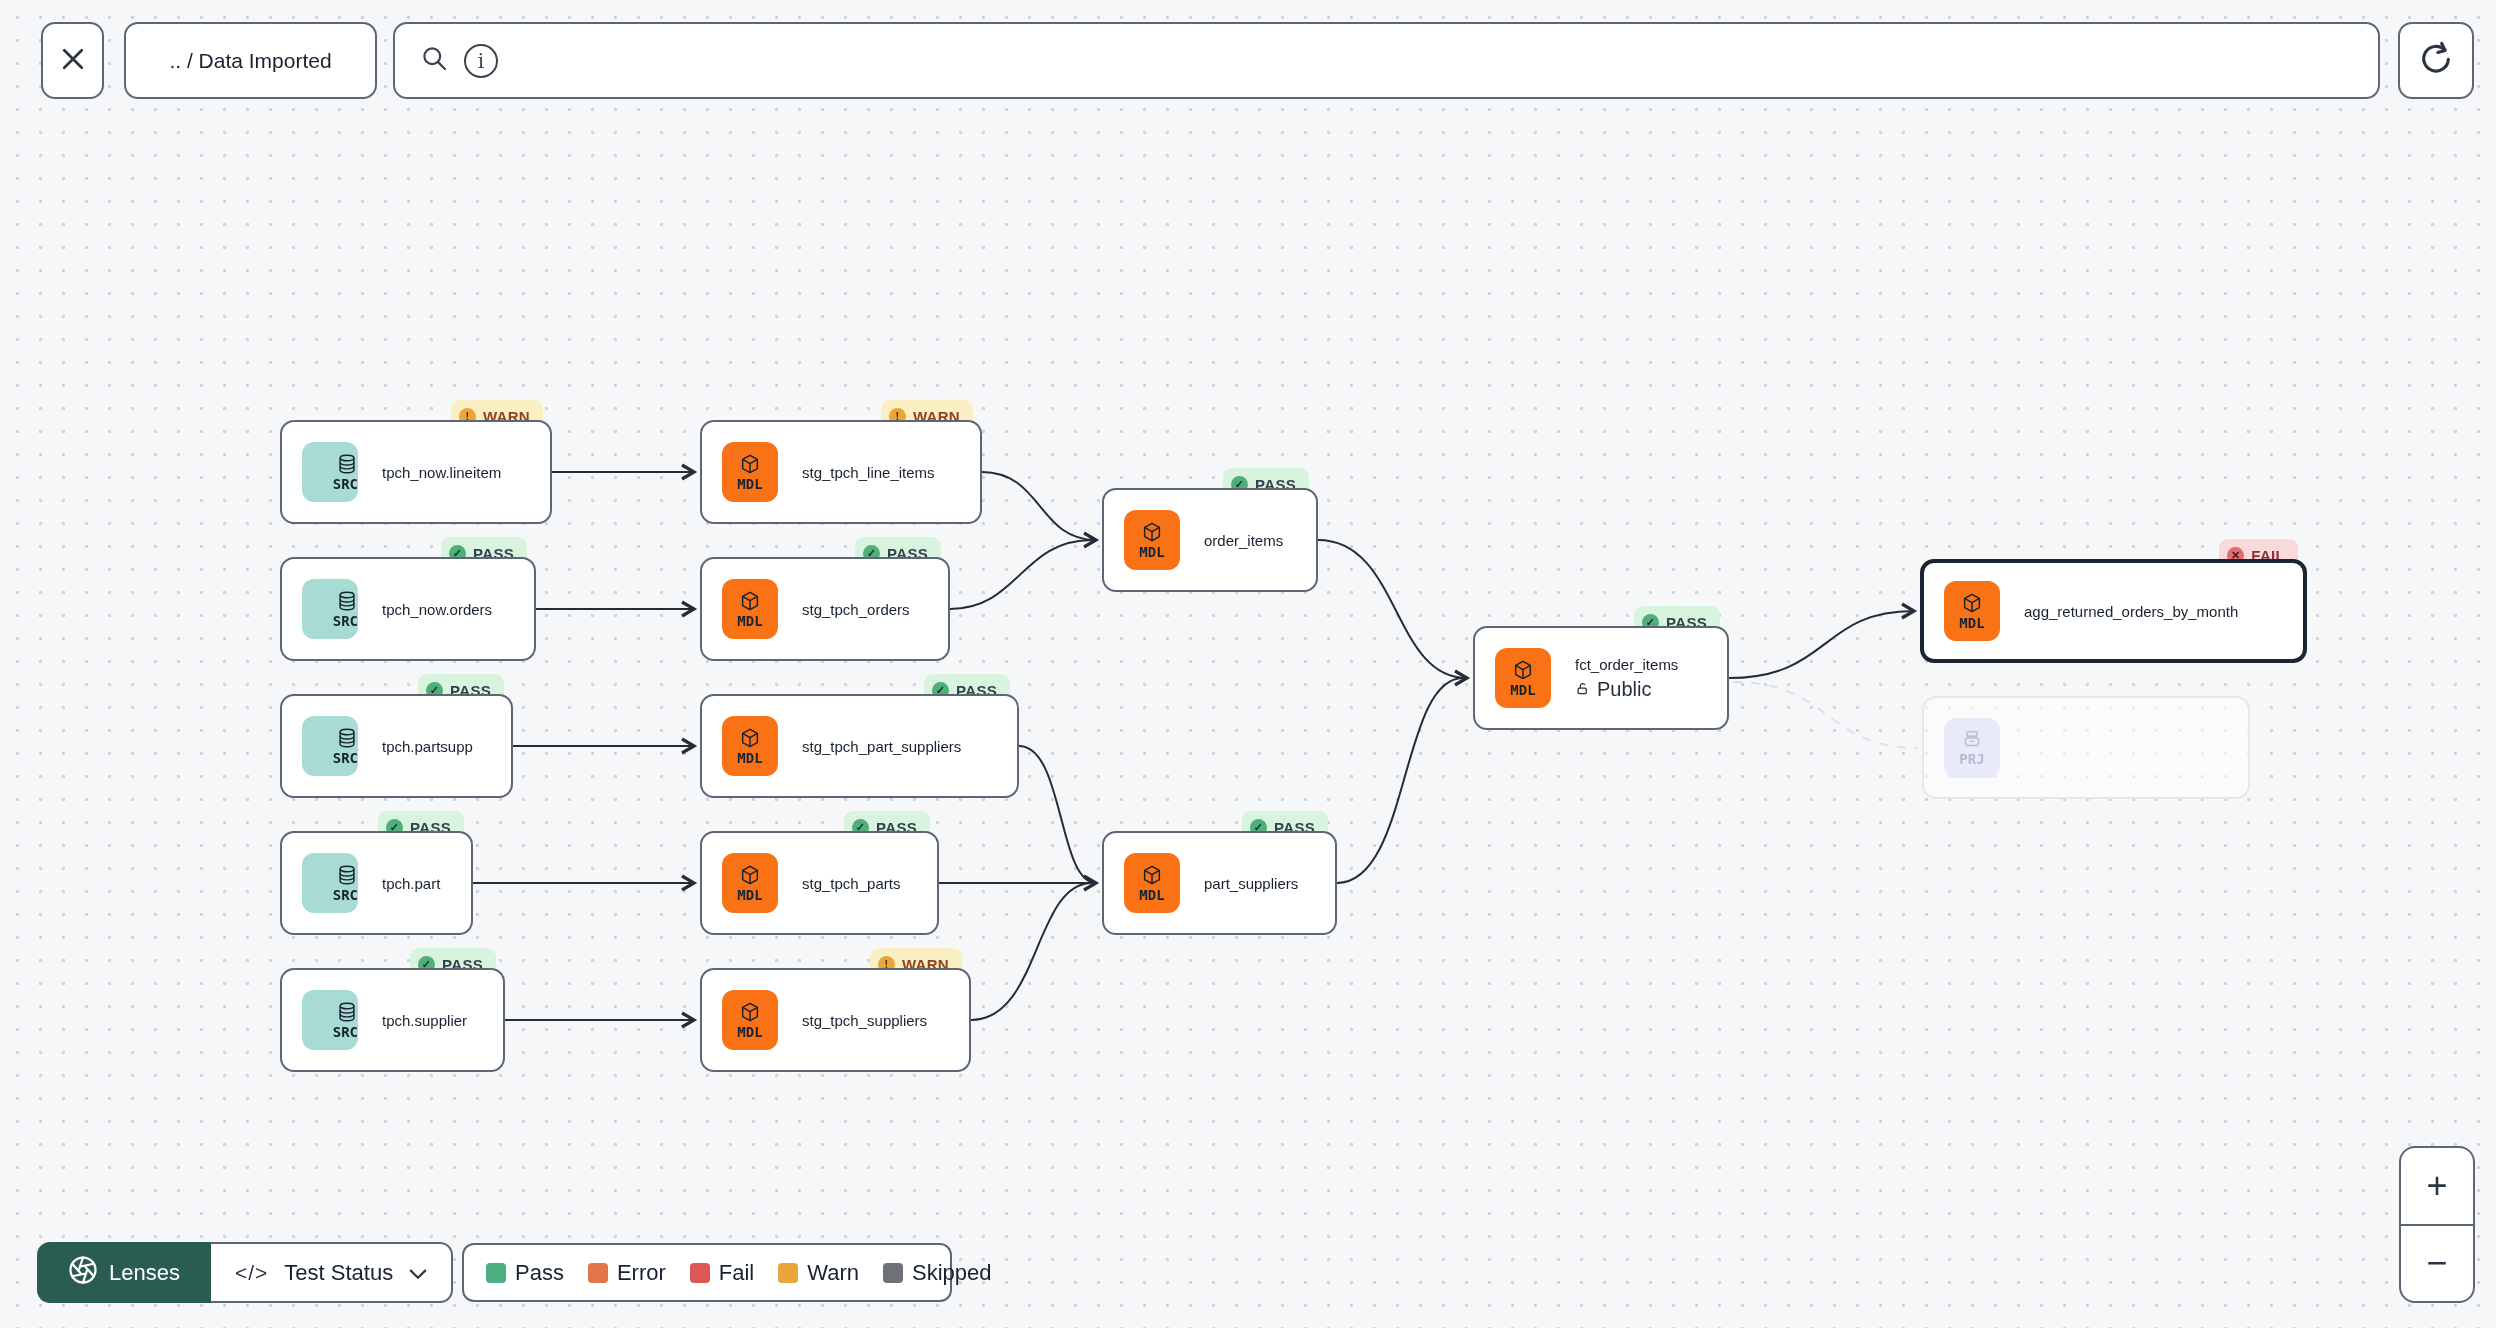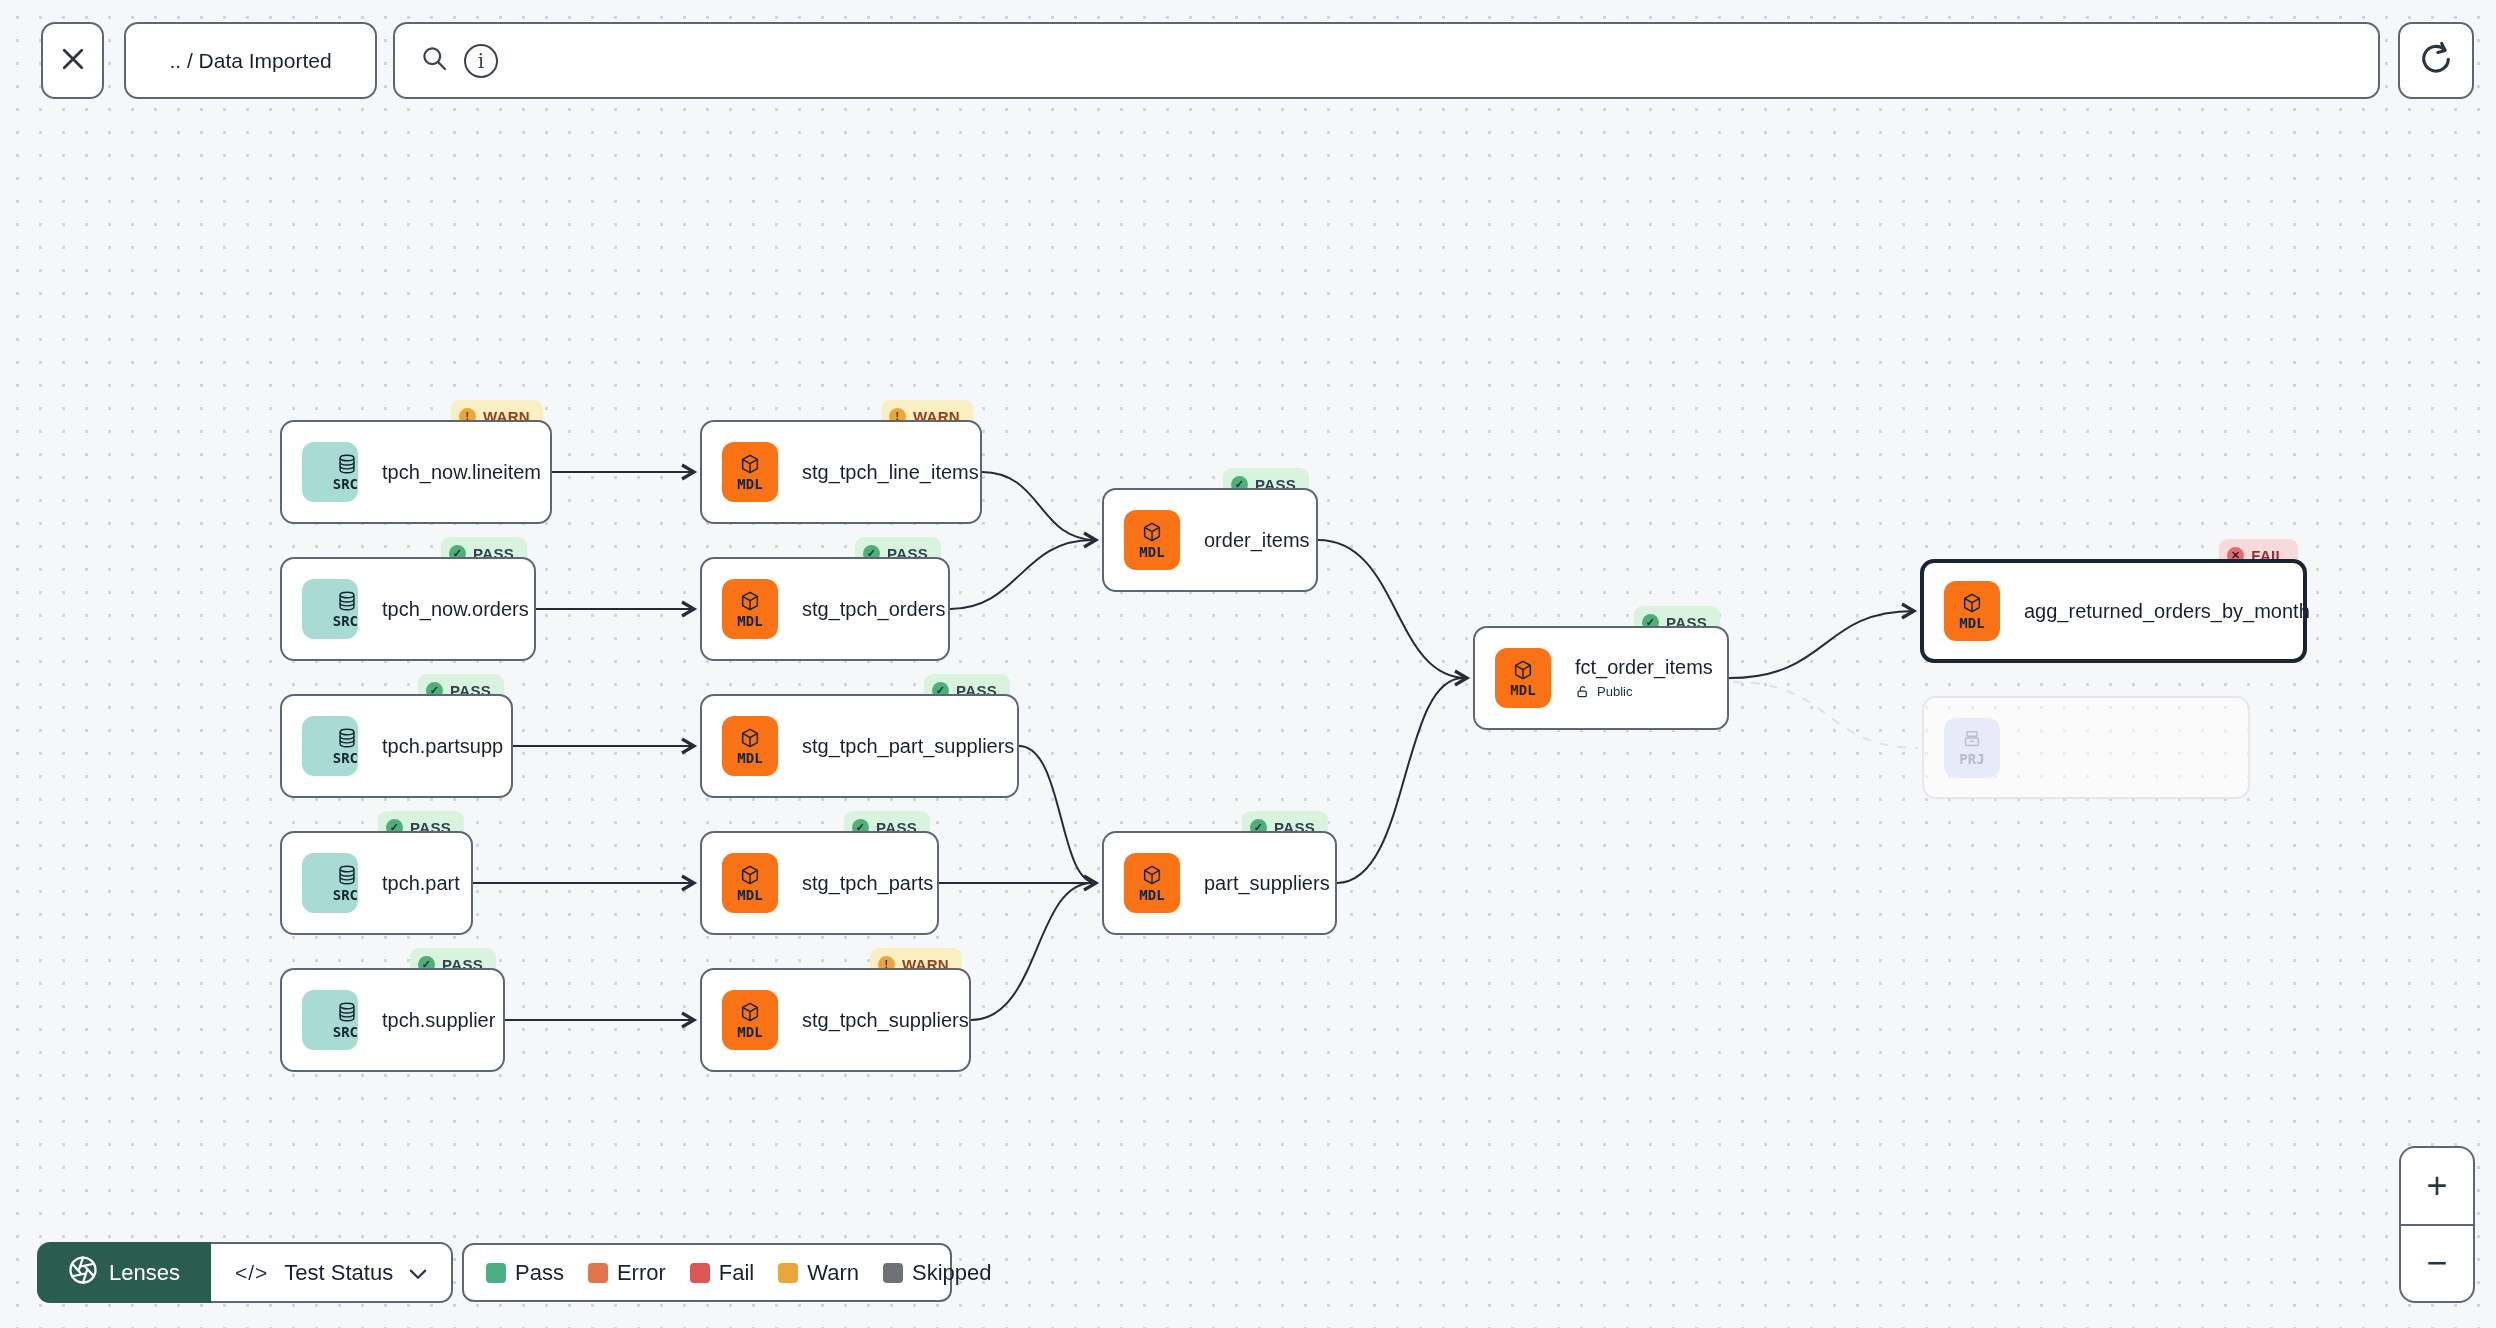--- a/index.html
+++ b/index.html
@@ -77,23 +77,23 @@
     flex: 0 0 auto; width: 56px; height: 60px; border-radius: 12px;
     display: flex; flex-direction: column; align-items: center; justify-content: center;
     gap: 1px;
     font-family: "DejaVu Sans Mono", monospace; font-size: 14px; font-weight: 600;
     color: #15232f;
   }
   .chip.src { background: #a8dbd3; align-items: flex-end; }
   .chip.mdl { background: #f97316; }
   .chip.prj { background: #e9eaf9; color: #b6bacf; }
   .chip svg { display: block; }
-  .title { font-size: 20px; font-weight: 500; white-space: nowrap; color: #18222f; }
+  .title { font-size: 15px; font-weight: 500; white-space: nowrap; color: #18222f; }
   .stack { display: flex; flex-direction: column; gap: 5px; }
-  .access-line { display: flex; align-items: flex-start; gap: 7px; font-size: 13px; color: #26313e; }
+  .access-line { display: flex; align-items: center; gap: 7px; font-size: 20px; color: #26313e; }
 
   
   .node.ghostn { height: 103px; }
   .node.ghostn .node-box {
     background: rgba(255,255,255,0.55); border: 2px solid #e5e7ee;
   }
   .ghost-sub   { font-size: 20px; color: #cbcfd9; white-space: nowrap; }
   .ghost-title { font-size: 23px; color: #bfc3d0; white-space: nowrap; }
 
   

